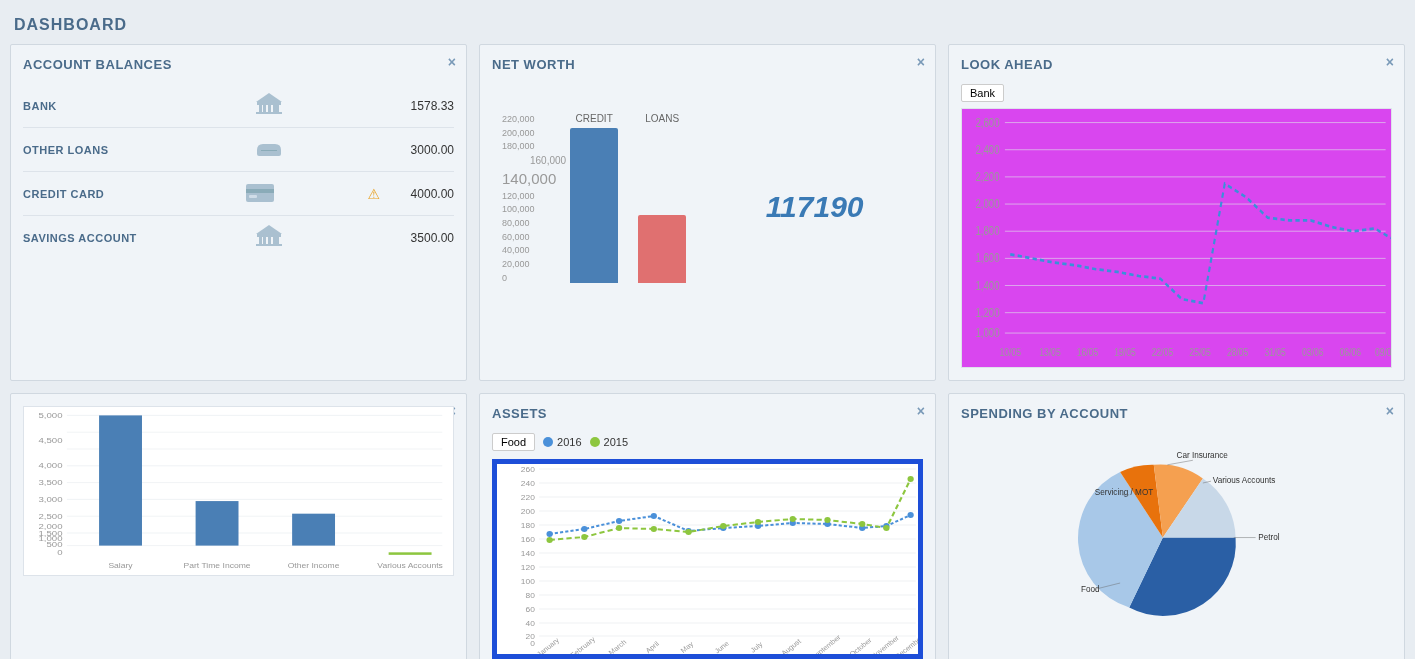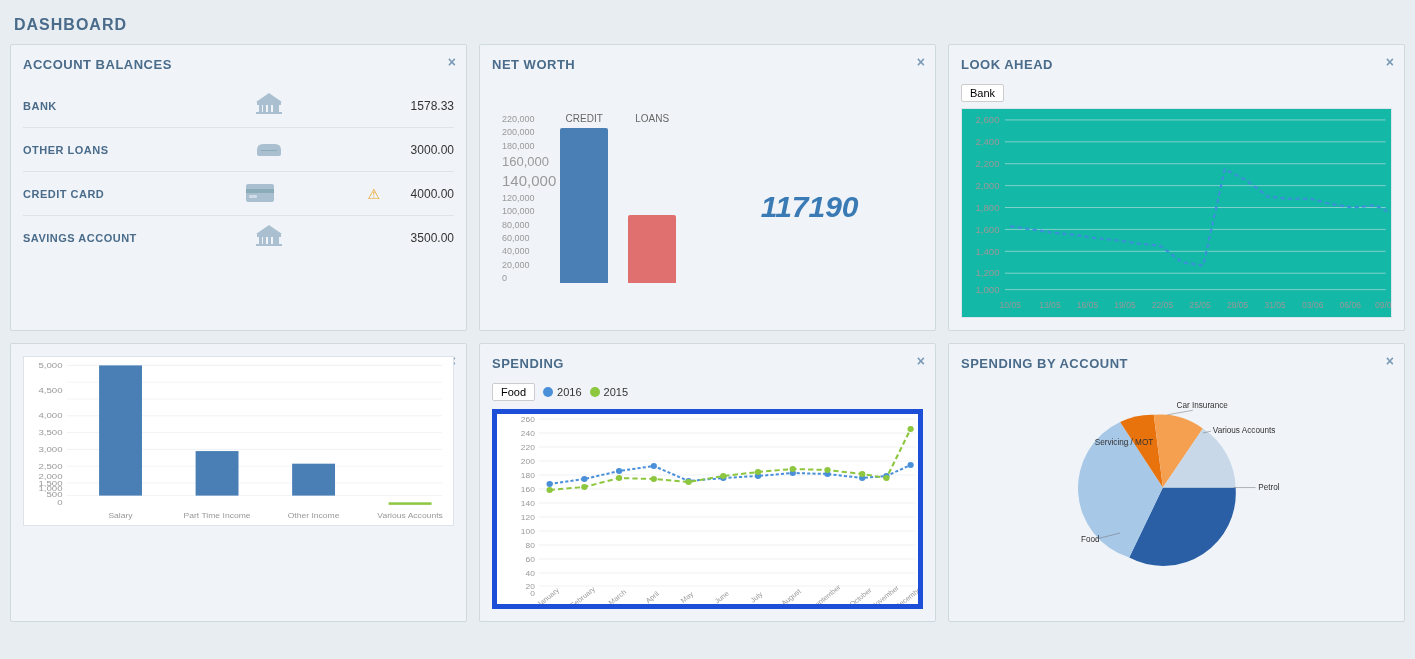--- a/index.html
+++ b/index.html
@@ -77,22 +77,22 @@
     .account-amount {
       font-size: 12px;
       color: #333;
       text-align: right;
       min-width: 70px;
     }
 
     
     .look-ahead-chart {
       position: relative;
-      height: 210px;
-      background: #14b8a6;
+      height: 260px;
+      background: #d946ef;
       border: 1px solid #dde3ea;
     }
     .look-ahead-chart svg { width: 100%; height: 100%; }
 
     
     .income-chart {
       height: 170px;
       position: relative;
       background: white;
       border: 1px solid #dde3ea;
@@ -205,21 +205,21 @@
   </div>
 
   <div class="panel">
     <div class="panel-title">NET WORTH</div>
     <span class="close-btn">×</span>
     <div style="display:flex; align-items:flex-end; height:215px; padding: 0 10px;">
       <div style="display:flex;flex-direction:column;justify-content:space-between;height:185px;margin-right:4px;padding-bottom:16px;">
         <span style="font-size:9px;color:#999;">220,000</span>
         <span style="font-size:9px;color:#999;">200,000</span>
         <span style="font-size:9px;color:#999;">180,000</span>
-        <span style="font-size:13px;color:#999;">160,000</span>
+        <span style="font-size:10px;color:#999;margin-left:28px;">160,000</span>
         <span style="font-size:15px;color:#999;">140,000</span>
         <span style="font-size:9px;color:#999;">120,000</span>
         <span style="font-size:9px;color:#999;">100,000</span>
         <span style="font-size:9px;color:#999;">80,000</span>
         <span style="font-size:9px;color:#999;">60,000</span>
         <span style="font-size:9px;color:#999;">40,000</span>
         <span style="font-size:9px;color:#999;">20,000</span>
         <span style="font-size:9px;color:#999;">0</span>
       </div>
       <div style="display:flex;flex-direction:column;align-items:center;margin-right:20px;">
@@ -318,21 +318,21 @@
 
         <text x="90" y="192" text-anchor="middle" font-size="8" fill="#999">Salary</text>
         <text x="180" y="192" text-anchor="middle" font-size="8" fill="#999">Part Time Income</text>
         <text x="270" y="192" text-anchor="middle" font-size="8" fill="#999">Other Income</text>
         <text x="360" y="192" text-anchor="middle" font-size="8" fill="#999">Various Accounts</text>
       </svg>
     </div>
   </div>
 
   <div class="panel">
-    <div class="panel-title">SPENDING</div>
+    <div class="panel-title">ASSETS</div>
     <span class="close-btn">×</span>
     <div class="actuals-filter">
       <button class="filter-btn">Food</button>
       <div class="filter-legend">
         <span class="dot-blue"></span>
         <span>2016</span>
       </div>
       <div class="filter-legend">
         <span class="dot-green"></span>
         <span>2015</span>

